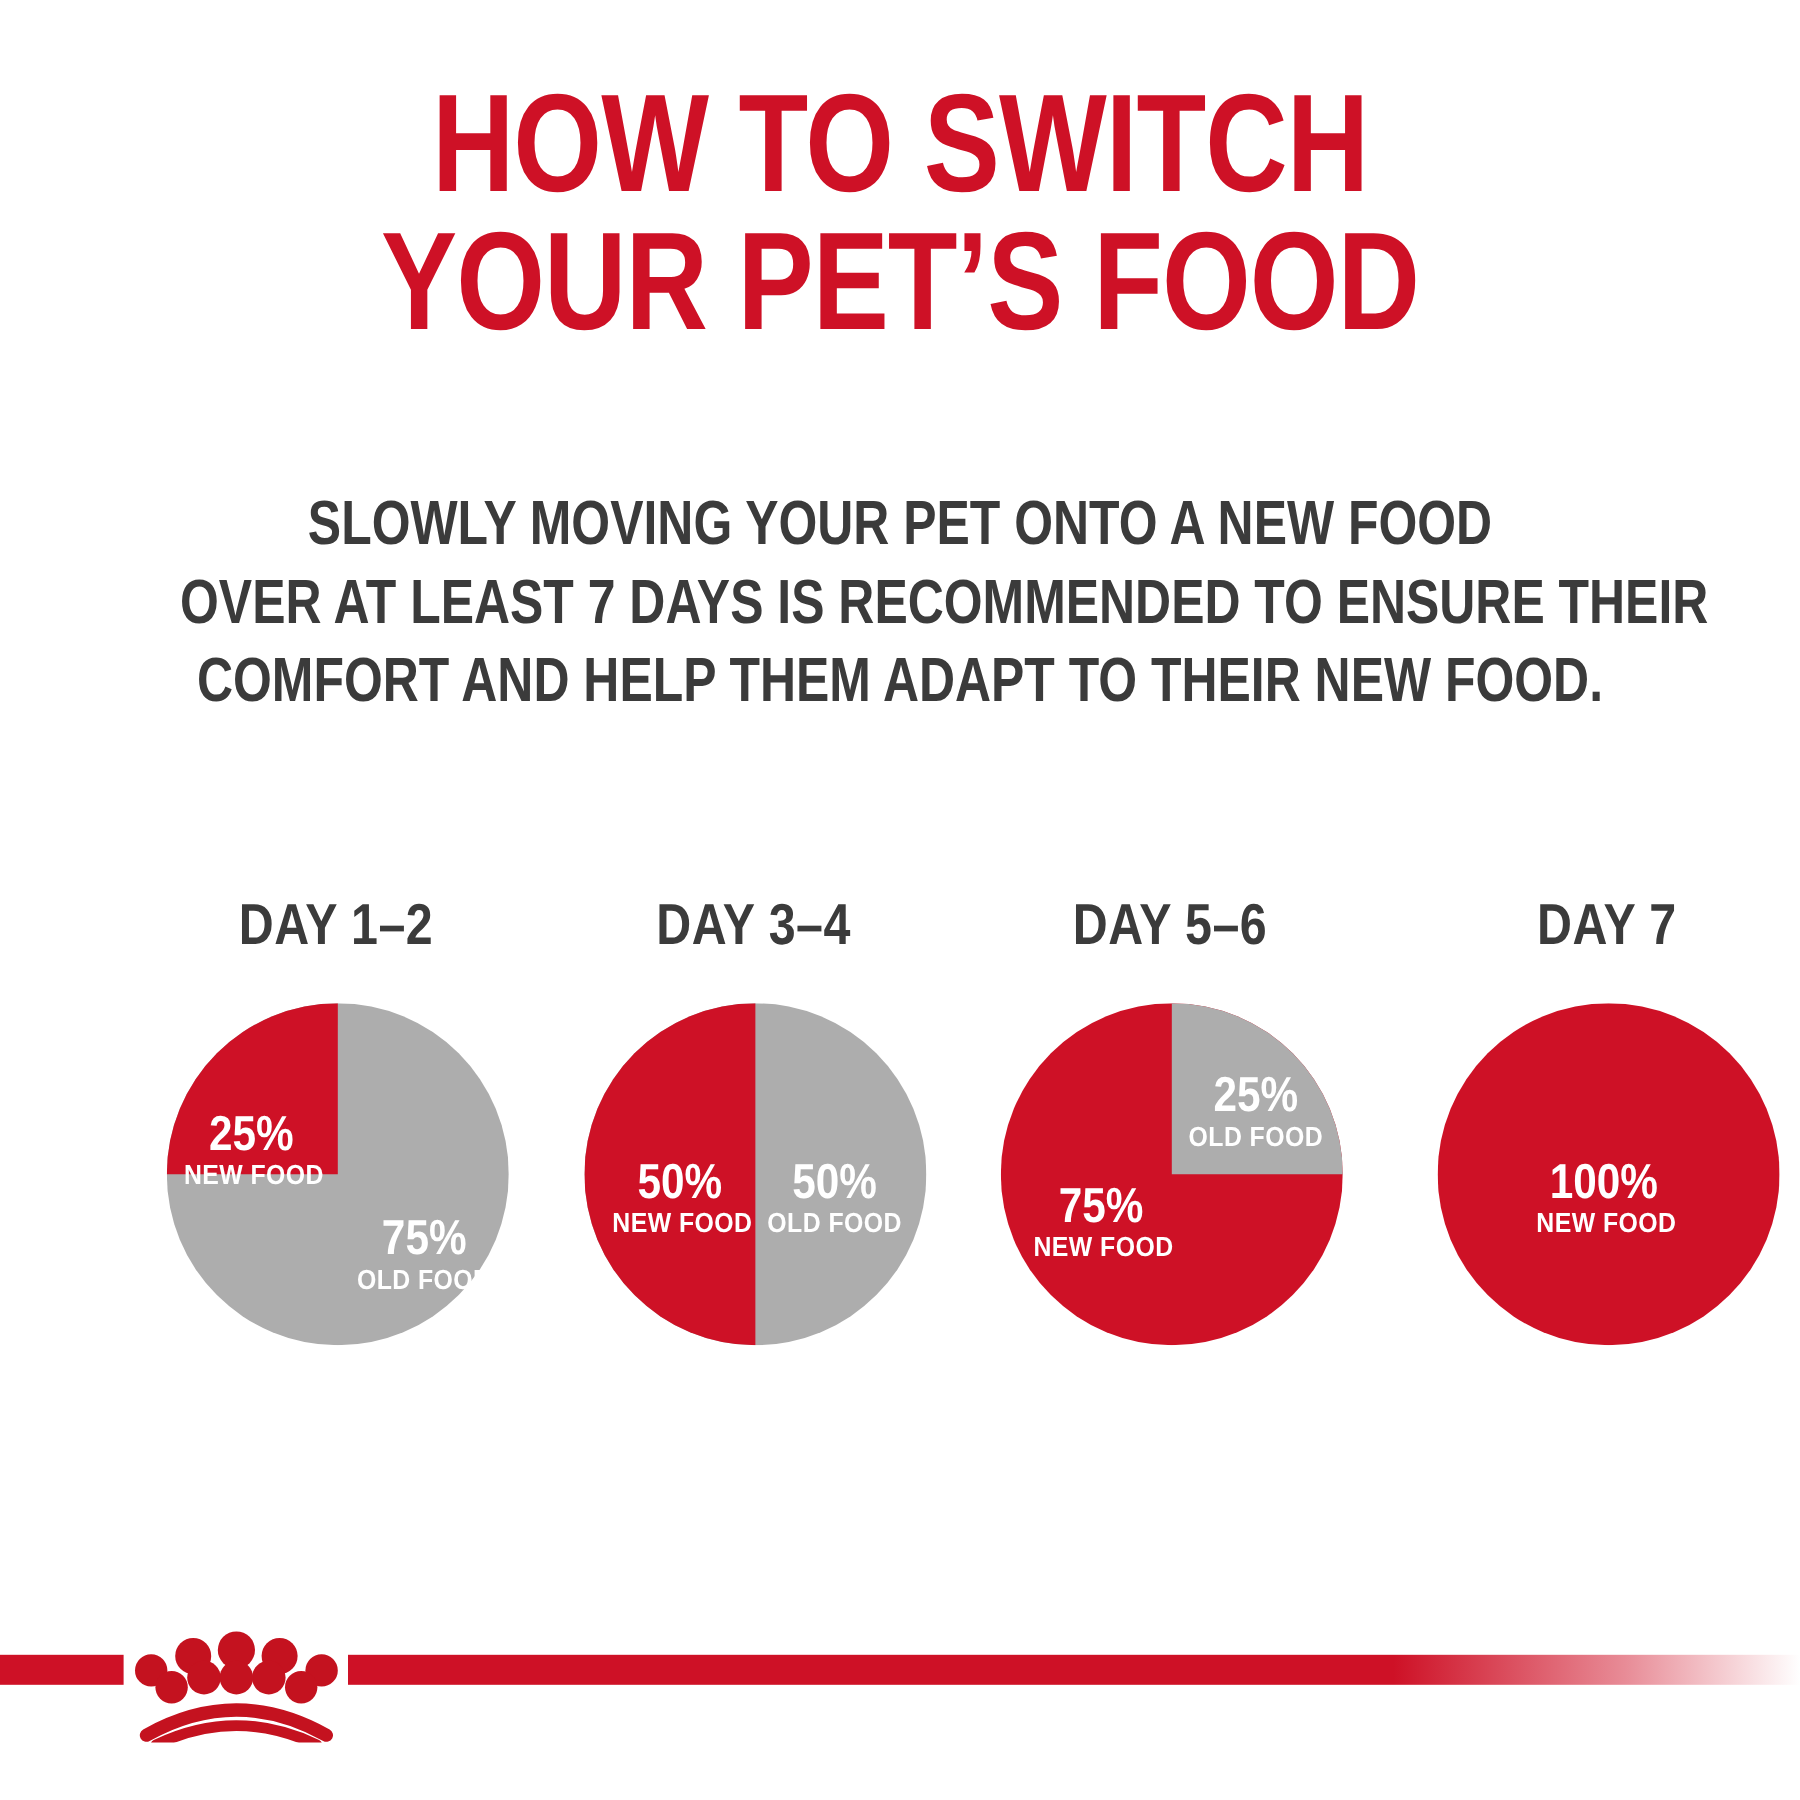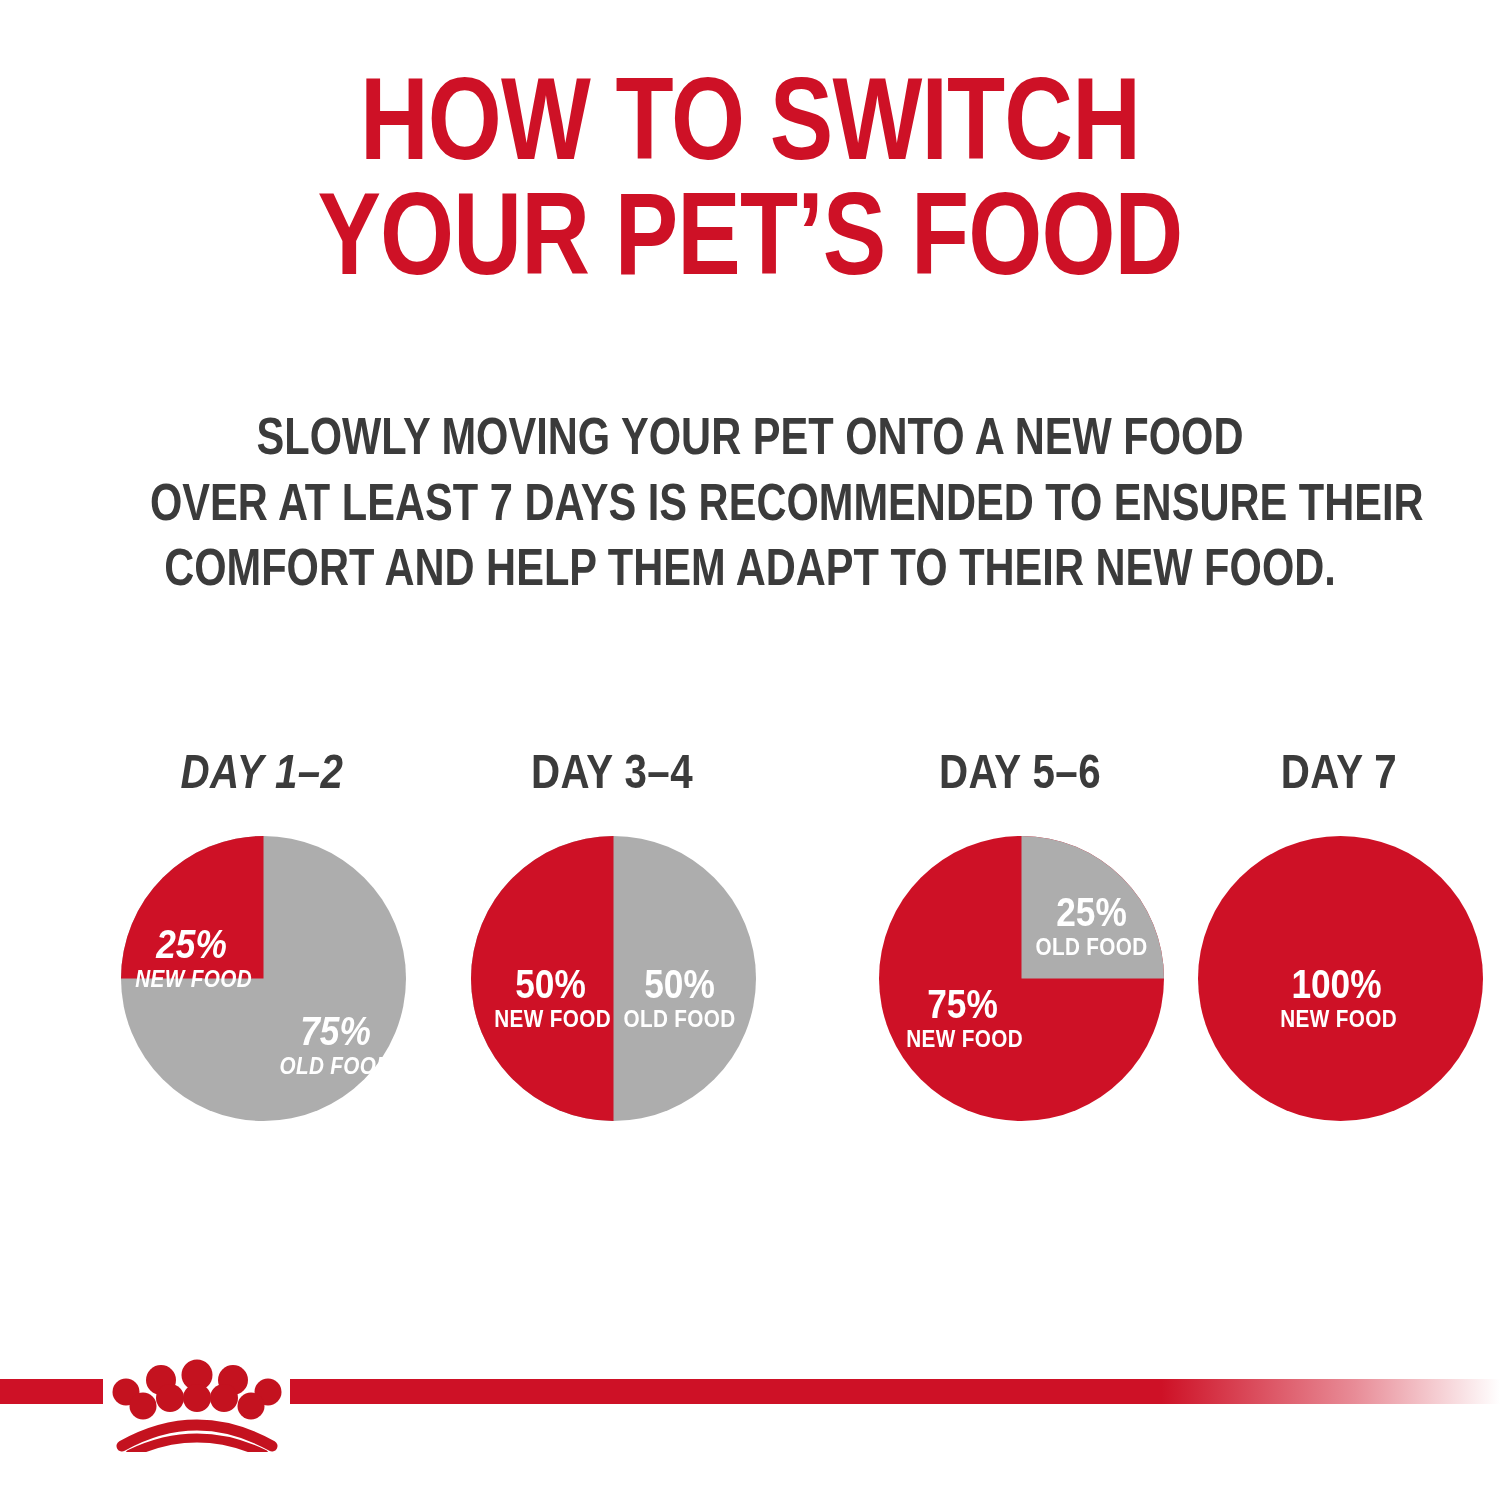--- a/index.html
+++ b/index.html
@@ -157,57 +157,57 @@
 </div>
 
 <div id="subhead">
   <span class="sub-line">SLOWLY MOVING YOUR PET ONTO A NEW FOOD</span>
   <span class="sub-line">OVER AT LEAST 7 DAYS IS RECOMMENDED TO ENSURE THEIR</span>
   <span class="sub-line">COMFORT AND HELP THEM ADAPT TO THEIR NEW FOOD.</span>
 </div>
 
 <div id="pie-row">
 
-  <div class="pie-col" style="left:112px;font-style:italic;">
+  <div class="pie-col" style="left:130px;">
     <div class="day-label">DAY 1–2</div>
     <div class="pie-wrap">
       <svg viewBox="0 0 200 200" xmlns="http://www.w3.org/2000/svg" aria-hidden="true">
         <circle cx="100" cy="100" r="100" fill="#ADADAD"></circle>
         <path d="M100 100 L100 0 A100 100 0 0 0 0 100 Z" fill="#CE1126"></path>
       </svg>
       <div class="slice-label" style="left:8px; top:88px; width:125px;">
         <span class="pct">25%</span>
         <span class="who">NEW FOOD</span>
       </div>
       <div class="slice-label" style="left:152px; top:175px; width:125px;">
         <span class="pct">75%</span>
         <span class="who">OLD FOOD</span>
       </div>
     </div>
   </div>
 
-  <div class="pie-col" style="left:462px;">
+  <div class="pie-col" style="left:478px;">
     <div class="day-label">DAY 3–4</div>
     <div class="pie-wrap">
       <svg viewBox="0 0 200 200" xmlns="http://www.w3.org/2000/svg" aria-hidden="true">
         <circle cx="100" cy="100" r="100" fill="#ADADAD"></circle>
         <path d="M100 100 L100 0 A100 100 0 0 0 100 200 Z" fill="#CE1126"></path>
       </svg>
       <div class="slice-label" style="left:17px; top:128px; width:125px;">
         <span class="pct">50%</span>
         <span class="who">NEW FOOD</span>
       </div>
       <div class="slice-label" style="left:146px; top:128px; width:125px;">
         <span class="pct">50%</span>
         <span class="who">OLD FOOD</span>
       </div>
     </div>
   </div>
 
-  <div class="pie-col" style="left:870px;">
+  <div class="pie-col" style="left:825px;">
     <div class="day-label">DAY 5–6</div>
     <div class="pie-wrap">
       <svg viewBox="0 0 200 200" xmlns="http://www.w3.org/2000/svg" aria-hidden="true">
         <circle cx="100" cy="100" r="100" fill="#CE1126"></circle>
         <path d="M100 100 L100 0 A100 100 0 0 1 200 100 Z" fill="#ADADAD"></path>
       </svg>
       <div class="slice-label" style="left:150px; top:56px; width:125px;">
         <span class="pct">25%</span>
         <span class="who">OLD FOOD</span>
       </div>

